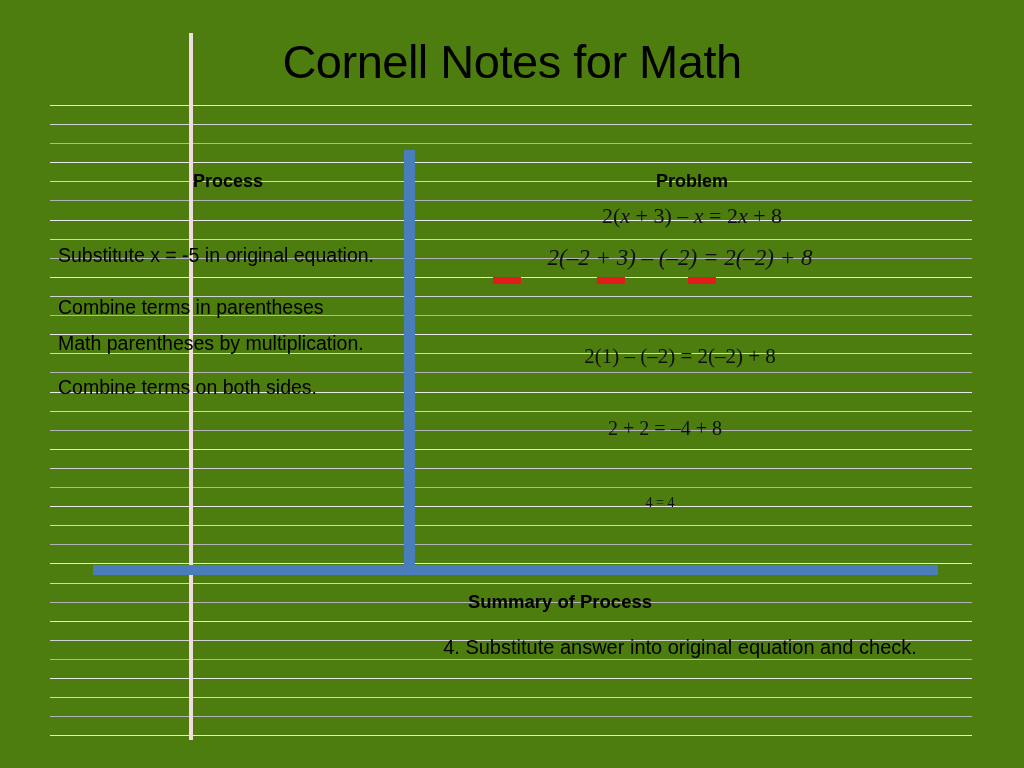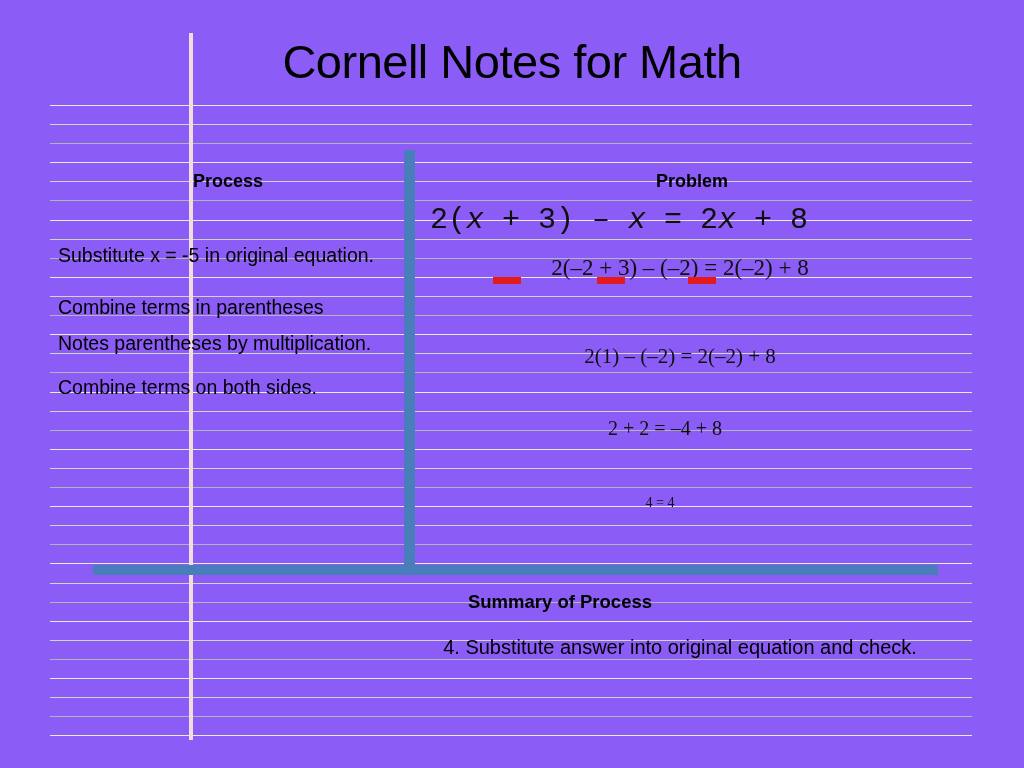--- a/index.html
+++ b/index.html
@@ -13,21 +13,21 @@
     overflow: hidden;
     font-family: "Liberation Sans", sans-serif;
     position: relative;
   }
 
   #slide {
     position: absolute;
     left: 0; top: 0;
     width: 1024px;
     height: 768px;
-    background: #8b5cf6;
+    background: #4d7c0f;
     overflow: hidden;
   }
 
   
   .rules {
     position: absolute;
     left: 0; top: 0;
     width: 1024px;
     height: 768px;
     pointer-events: none;
@@ -116,22 +116,22 @@
 
   
   .eq {
     position: absolute;
     font-family: "Liberation Serif", serif;
     color: #0f0f0f;
     white-space: nowrap;
   }
   .eq i { font-style: italic; }
 
-  #eq-0 { left: 430px; top: 203px; width: 524px; text-align: left; font-size: 30px; font-family: Liberation Mono, monospace; }
-  #eq-1 { left: 430px; top: 255px; width: 500px; text-align: center; font-size: 23px; }
+  #eq-0 { left: 430px; top: 203px; width: 524px; text-align: center; font-size: 22px; }
+  #eq-1 { left: 430px; top: 245px; width: 500px; text-align: center; font-size: 23px; font-style: italic; }
   #eq-2 { left: 430px; top: 344px; width: 500px; text-align: center; font-size: 21px; }
   #eq-3 { left: 430px; top: 417px; width: 470px; text-align: center; font-size: 20px; }
   #eq-4 { left: 430px; top: 495px; width: 460px; text-align: center; font-size: 14px; }
 
   .redmark {
     position: absolute;
     height: 7px;
     width: 28px;
     background: #e31b1b;
     top: 277px;
@@ -212,21 +212,21 @@
 
   <div class="v-divider"></div>
   <div class="h-divider"></div>
 
   <div class="col-head" id="head-process">Process</div>
   <div class="col-head" id="head-problem">Problem</div>
 
   <div class="process-col">
     <div class="process-step s1">Substitute  x = -5 in original equation.</div>
     <div class="process-step s2">Combine terms in parentheses</div>
-    <div class="process-step s3">Notes parentheses by multiplication.</div>
+    <div class="process-step s3">Math parentheses by multiplication.</div>
     <div class="process-step s4">Combine terms on both sides.</div>
   </div>
 
   <div class="eq" id="eq-0">2(<i>x</i> + 3) – <i>x</i> = 2<i>x</i> + 8</div>
   <div class="eq" id="eq-1">2(–2 + 3) – (–2) = 2(–2) + 8</div>
   <div class="eq" id="eq-2">2(1) – (–2) =  2(–2) + 8</div>
   <div class="eq" id="eq-3">2 + 2 = –4 + 8</div>
   <div class="eq" id="eq-4">4 = 4</div>
 
   <div class="redmark" id="redmark-0"></div>

